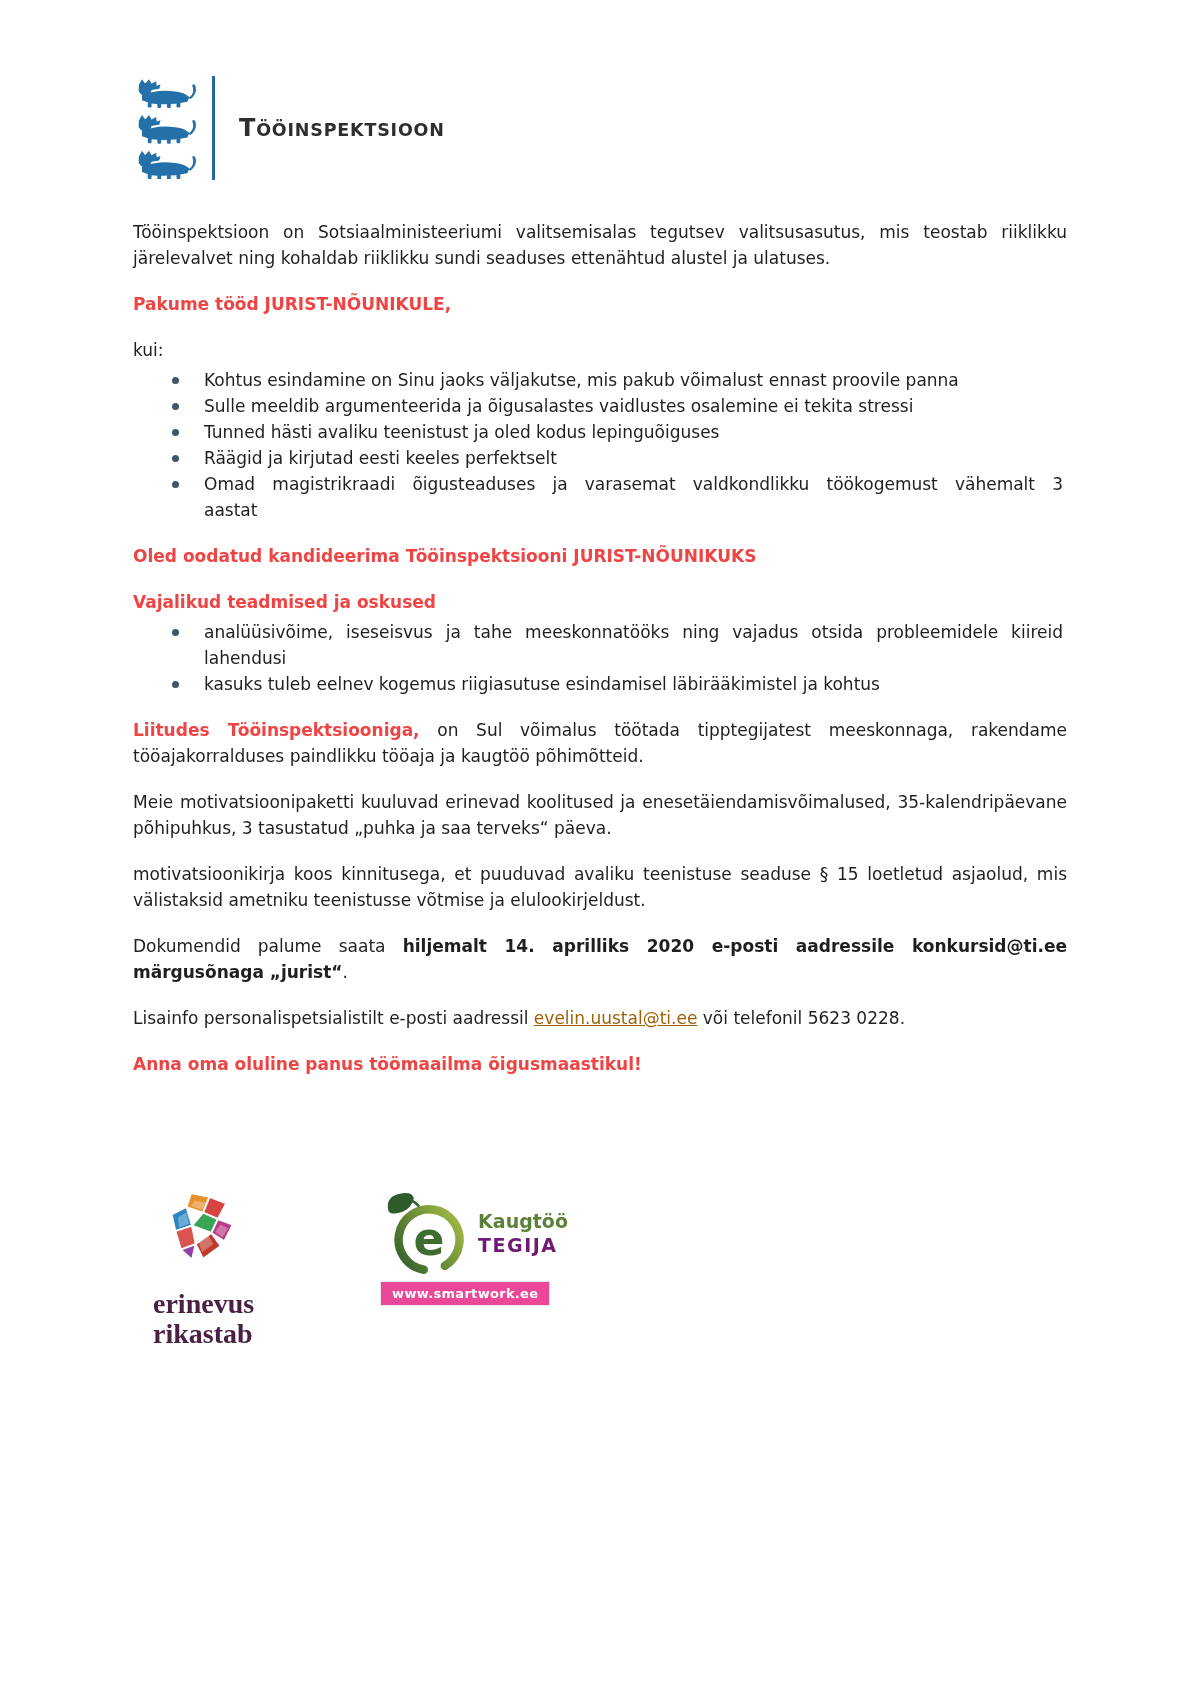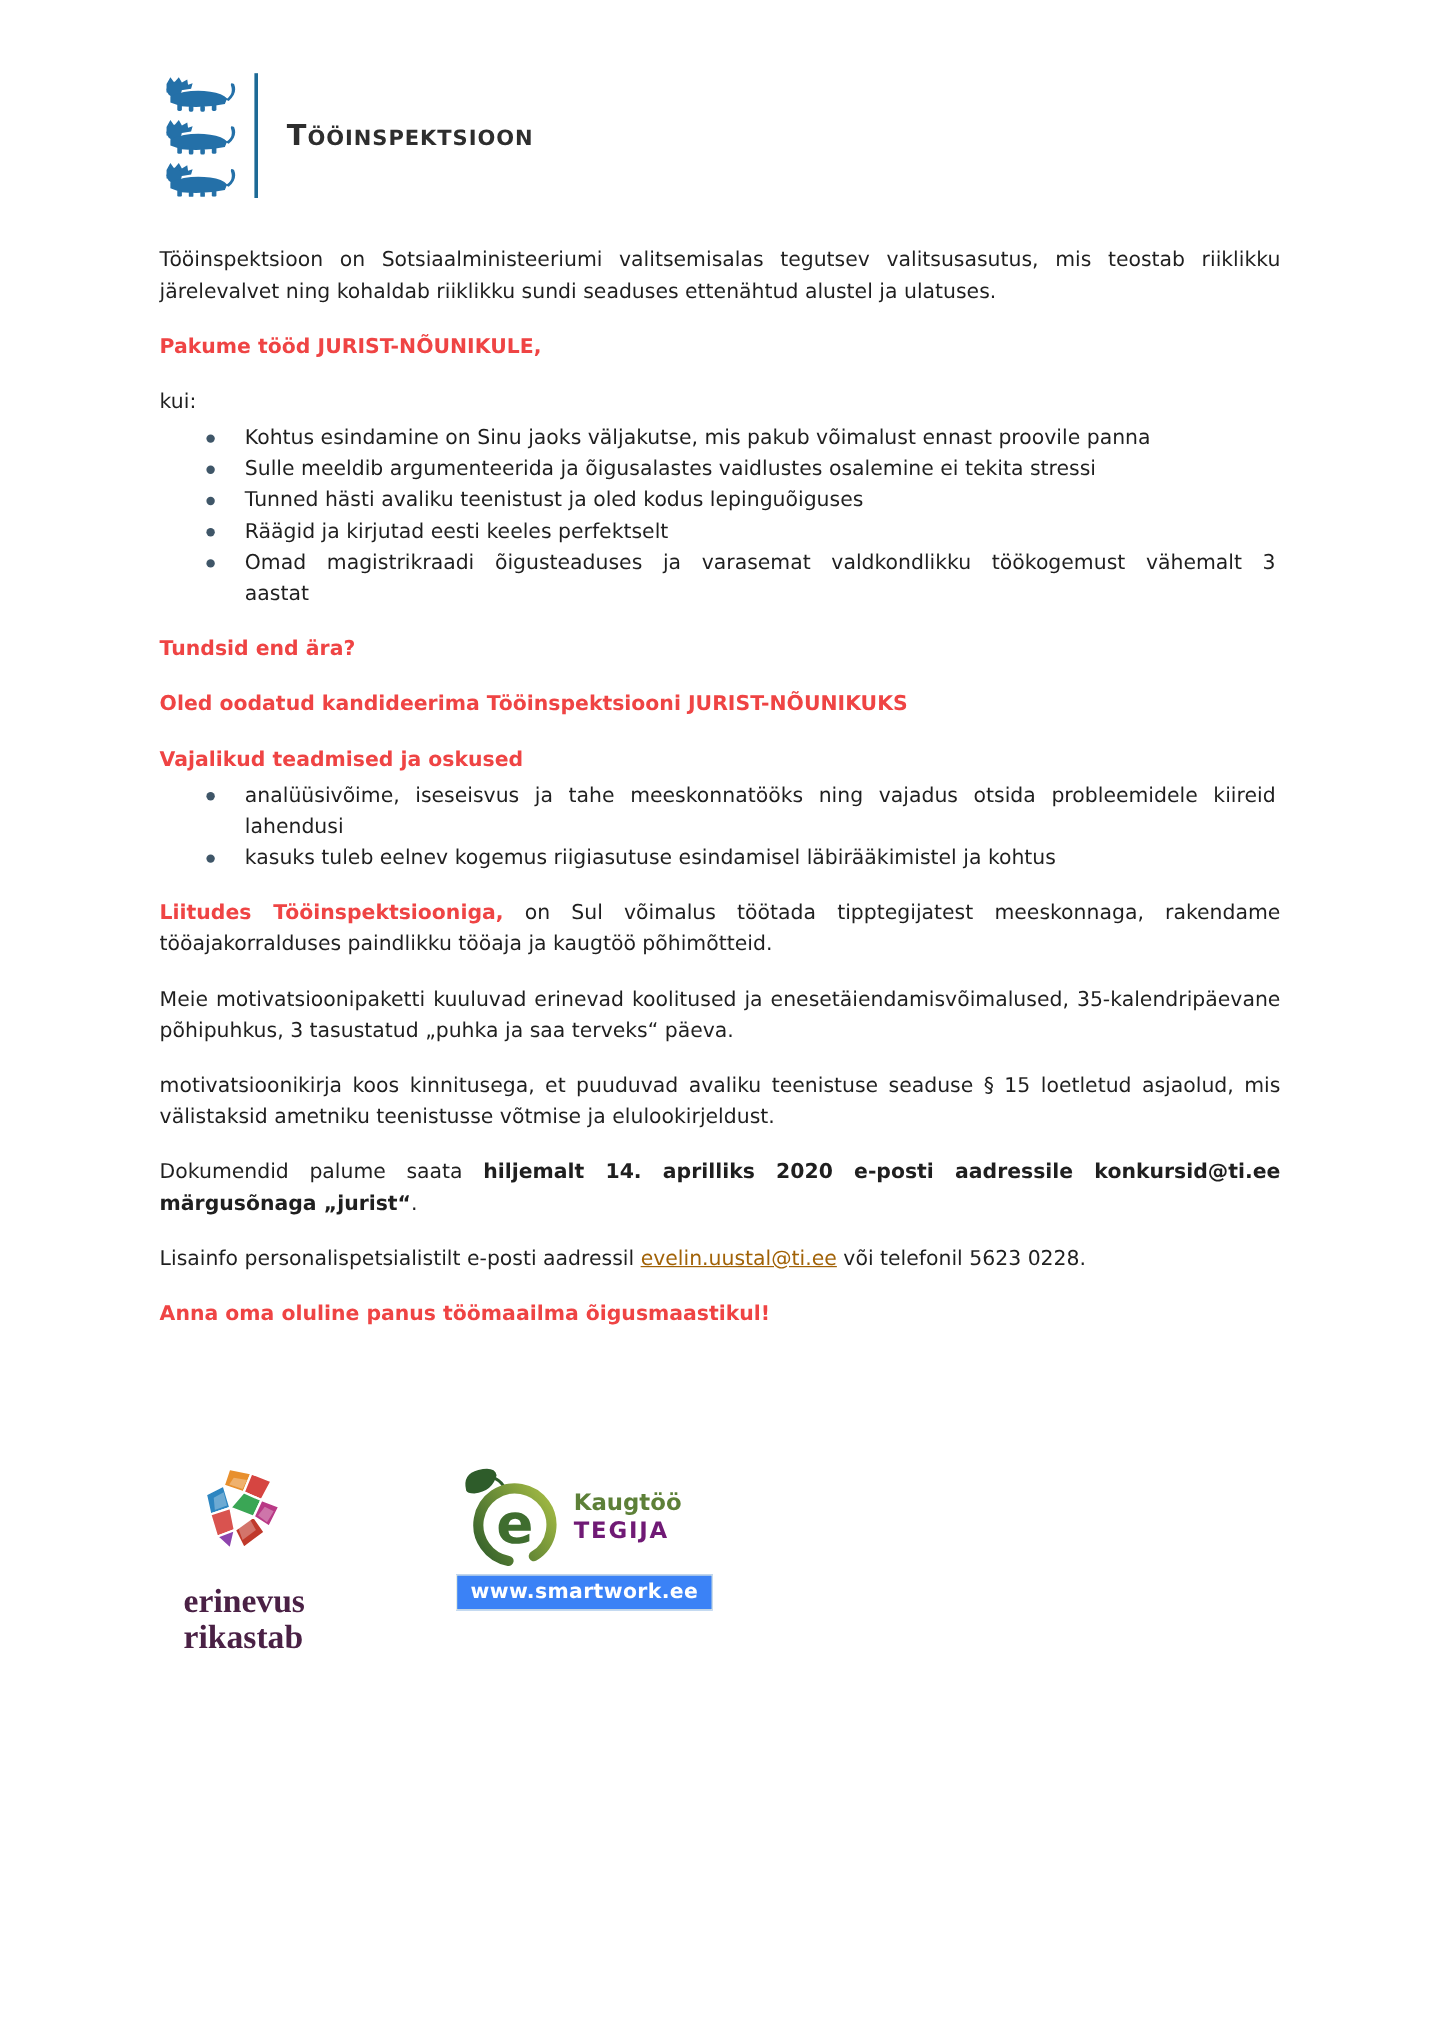--- a/index.html
+++ b/index.html
@@ -2,21 +2,21 @@
 <html lang="et"><head>
 <meta charset="utf-8">
 <style>
   html,body { margin:0; padding:0; background:#ffffff; }
   body {
     width:1200px; height:1697px; overflow:hidden;
     font-family:"DejaVu Sans", sans-serif;
     color:#1f1f1f;
     -webkit-font-smoothing:antialiased;
   }
-  .page { box-sizing:border-box; width:1200px; height:1697px; padding:60px 133px 0 133px; background:#fff; }
+  .page { box-sizing:border-box; width:1200px; height:1697px; padding:75px 133px 0 133px; background:#fff; }
 
   
   .letterhead { display:flex; align-items:center; height:106px; margin-bottom:38px; }
   .lions-svg { width:64px; height:101px; flex:0 0 auto; }
   .logo-rule { width:3px; height:104px; background:#1d6a96; margin-left:15px; flex:0 0 auto; }
   .org-name {
     display:block; margin-left:24px;
     font-size:17.5px; font-weight:600; letter-spacing:.8px;
     color:#2e2e2e; text-transform:uppercase;
   }
@@ -52,22 +52,22 @@
   }
   .dv-text span { display:block; }
   .kt-logo { display:flex; flex-direction:column; }
   .kt-top { display:flex; align-items:center; gap:10px; }
   .kt-badge { width:88px; height:88px; }
   .kt-words { font-weight:bold; font-size:19px; line-height:24px; }
   .kt-w1 { display:block; color:#5d8038; }
   .kt-w2 { display:block; color:#701a75; letter-spacing:1.5px; }
   .kt-banner {
     margin-top:4px; align-self:flex-start;
-    background:#3b82f6; color:#ffffff; font-weight:bold;
-    font-size:17px; letter-spacing:.3px; padding:4px 11px;
+    background:#ec4899; color:#ffffff; font-weight:bold;
+    font-size:13px; letter-spacing:.3px; padding:4px 11px;
     border:1px solid #e7ede4;
   }
 </style>
 </head>
 <body>
 
 <div class="page">
 
   <header class="letterhead">
     <svg class="lions-svg" viewBox="0 0 100 158" aria-hidden="true">
@@ -101,21 +101,20 @@
       <p>kui:</p>
       <ul class="doclist">
         <li>Kohtus esindamine on Sinu jaoks väljakutse, mis pakub võimalust ennast proovile panna</li>
         <li>Sulle meeldib argumenteerida ja õigusalastes vaidlustes osalemine ei tekita stressi</li>
         <li>Tunned hästi avaliku teenistust ja oled kodus lepinguõiguses</li>
         <li>Räägid ja kirjutad eesti keeles perfektselt</li>
         <li class="stretch">Omad magistrikraadi õigusteaduses ja varasemat valdkondlikku töökogemust vähemalt 3 aastat</li>
       </ul>
     </div>
 
-    <h3 class="accent">Tundsid end ära?</h3>
 
     <h3 class="accent">Oled oodatud kandideerima Tööinspektsiooni JURIST-NÕUNIKUKS</h3>
 
     <div class="b">
       <p class="accent">Vajalikud teadmised ja oskused</p>
       <ul class="doclist">
         <li>analüüsivõime, iseseisvus ja tahe meeskonnatööks ning vajadus otsida probleemidele kiireid lahendusi</li>
         <li>kasuks tuleb eelnev kogemus riigiasutuse esindamisel läbirääkimistel ja kohtus</li>
       </ul>
     </div>

